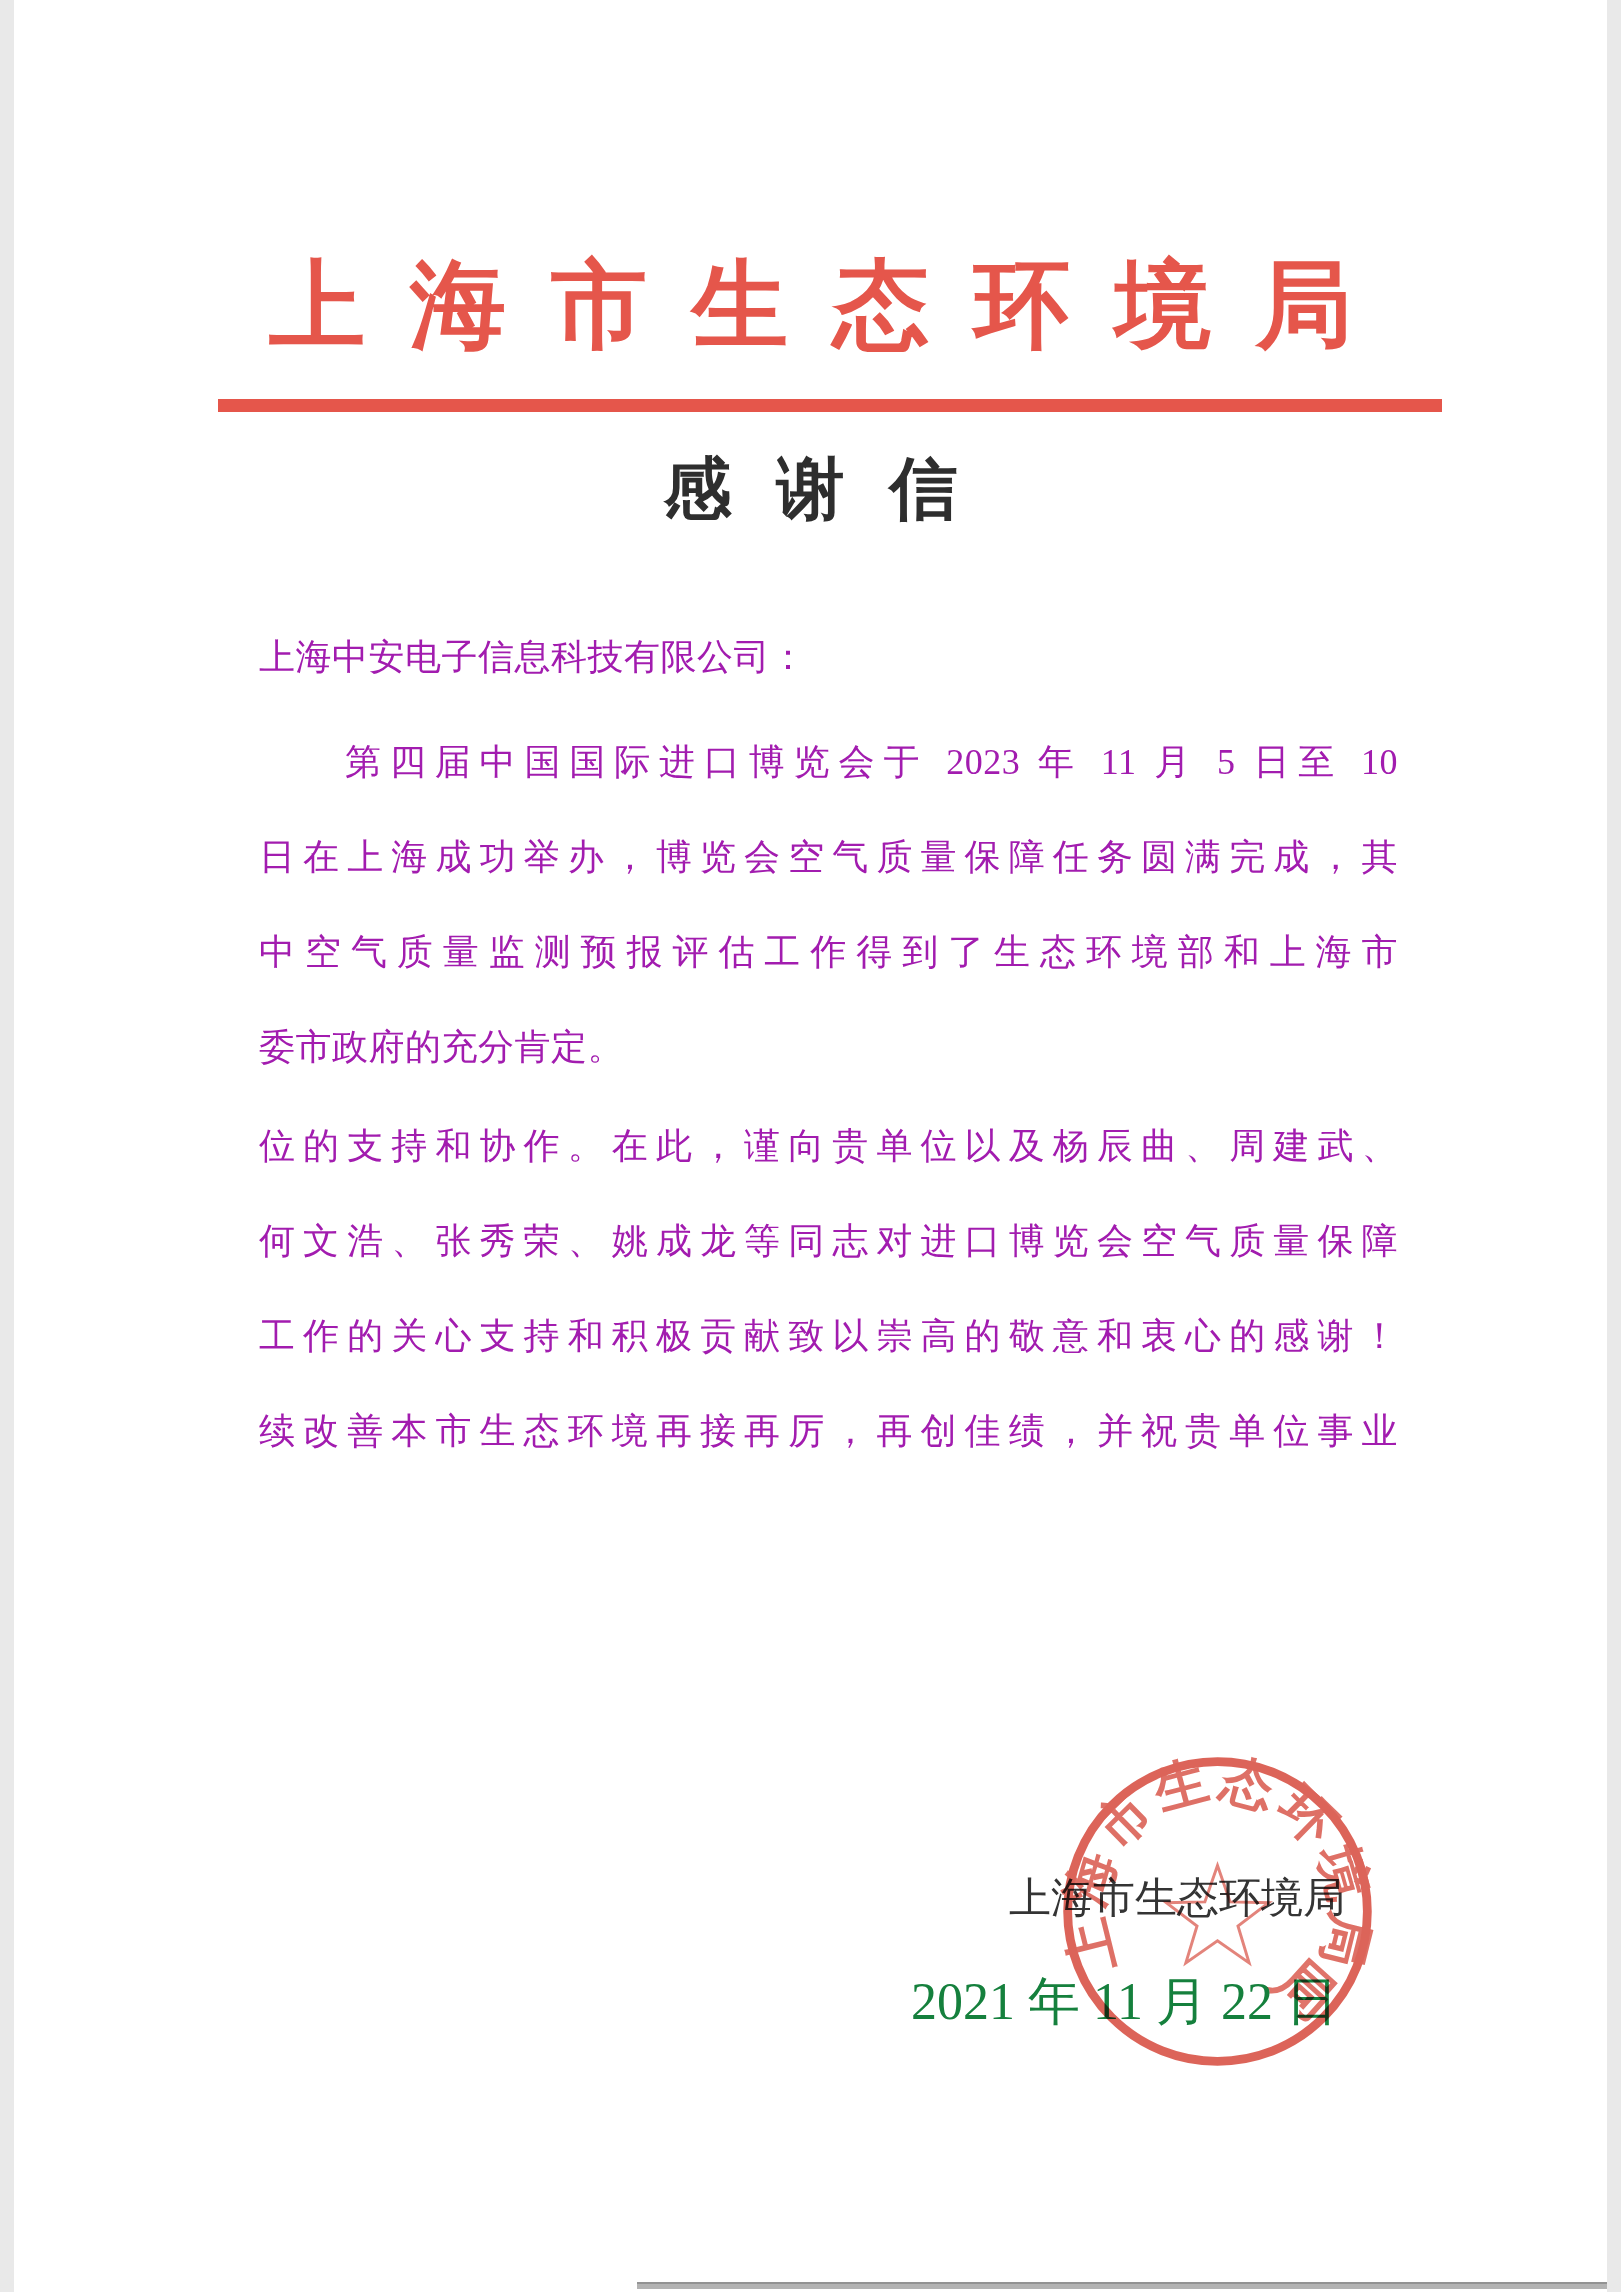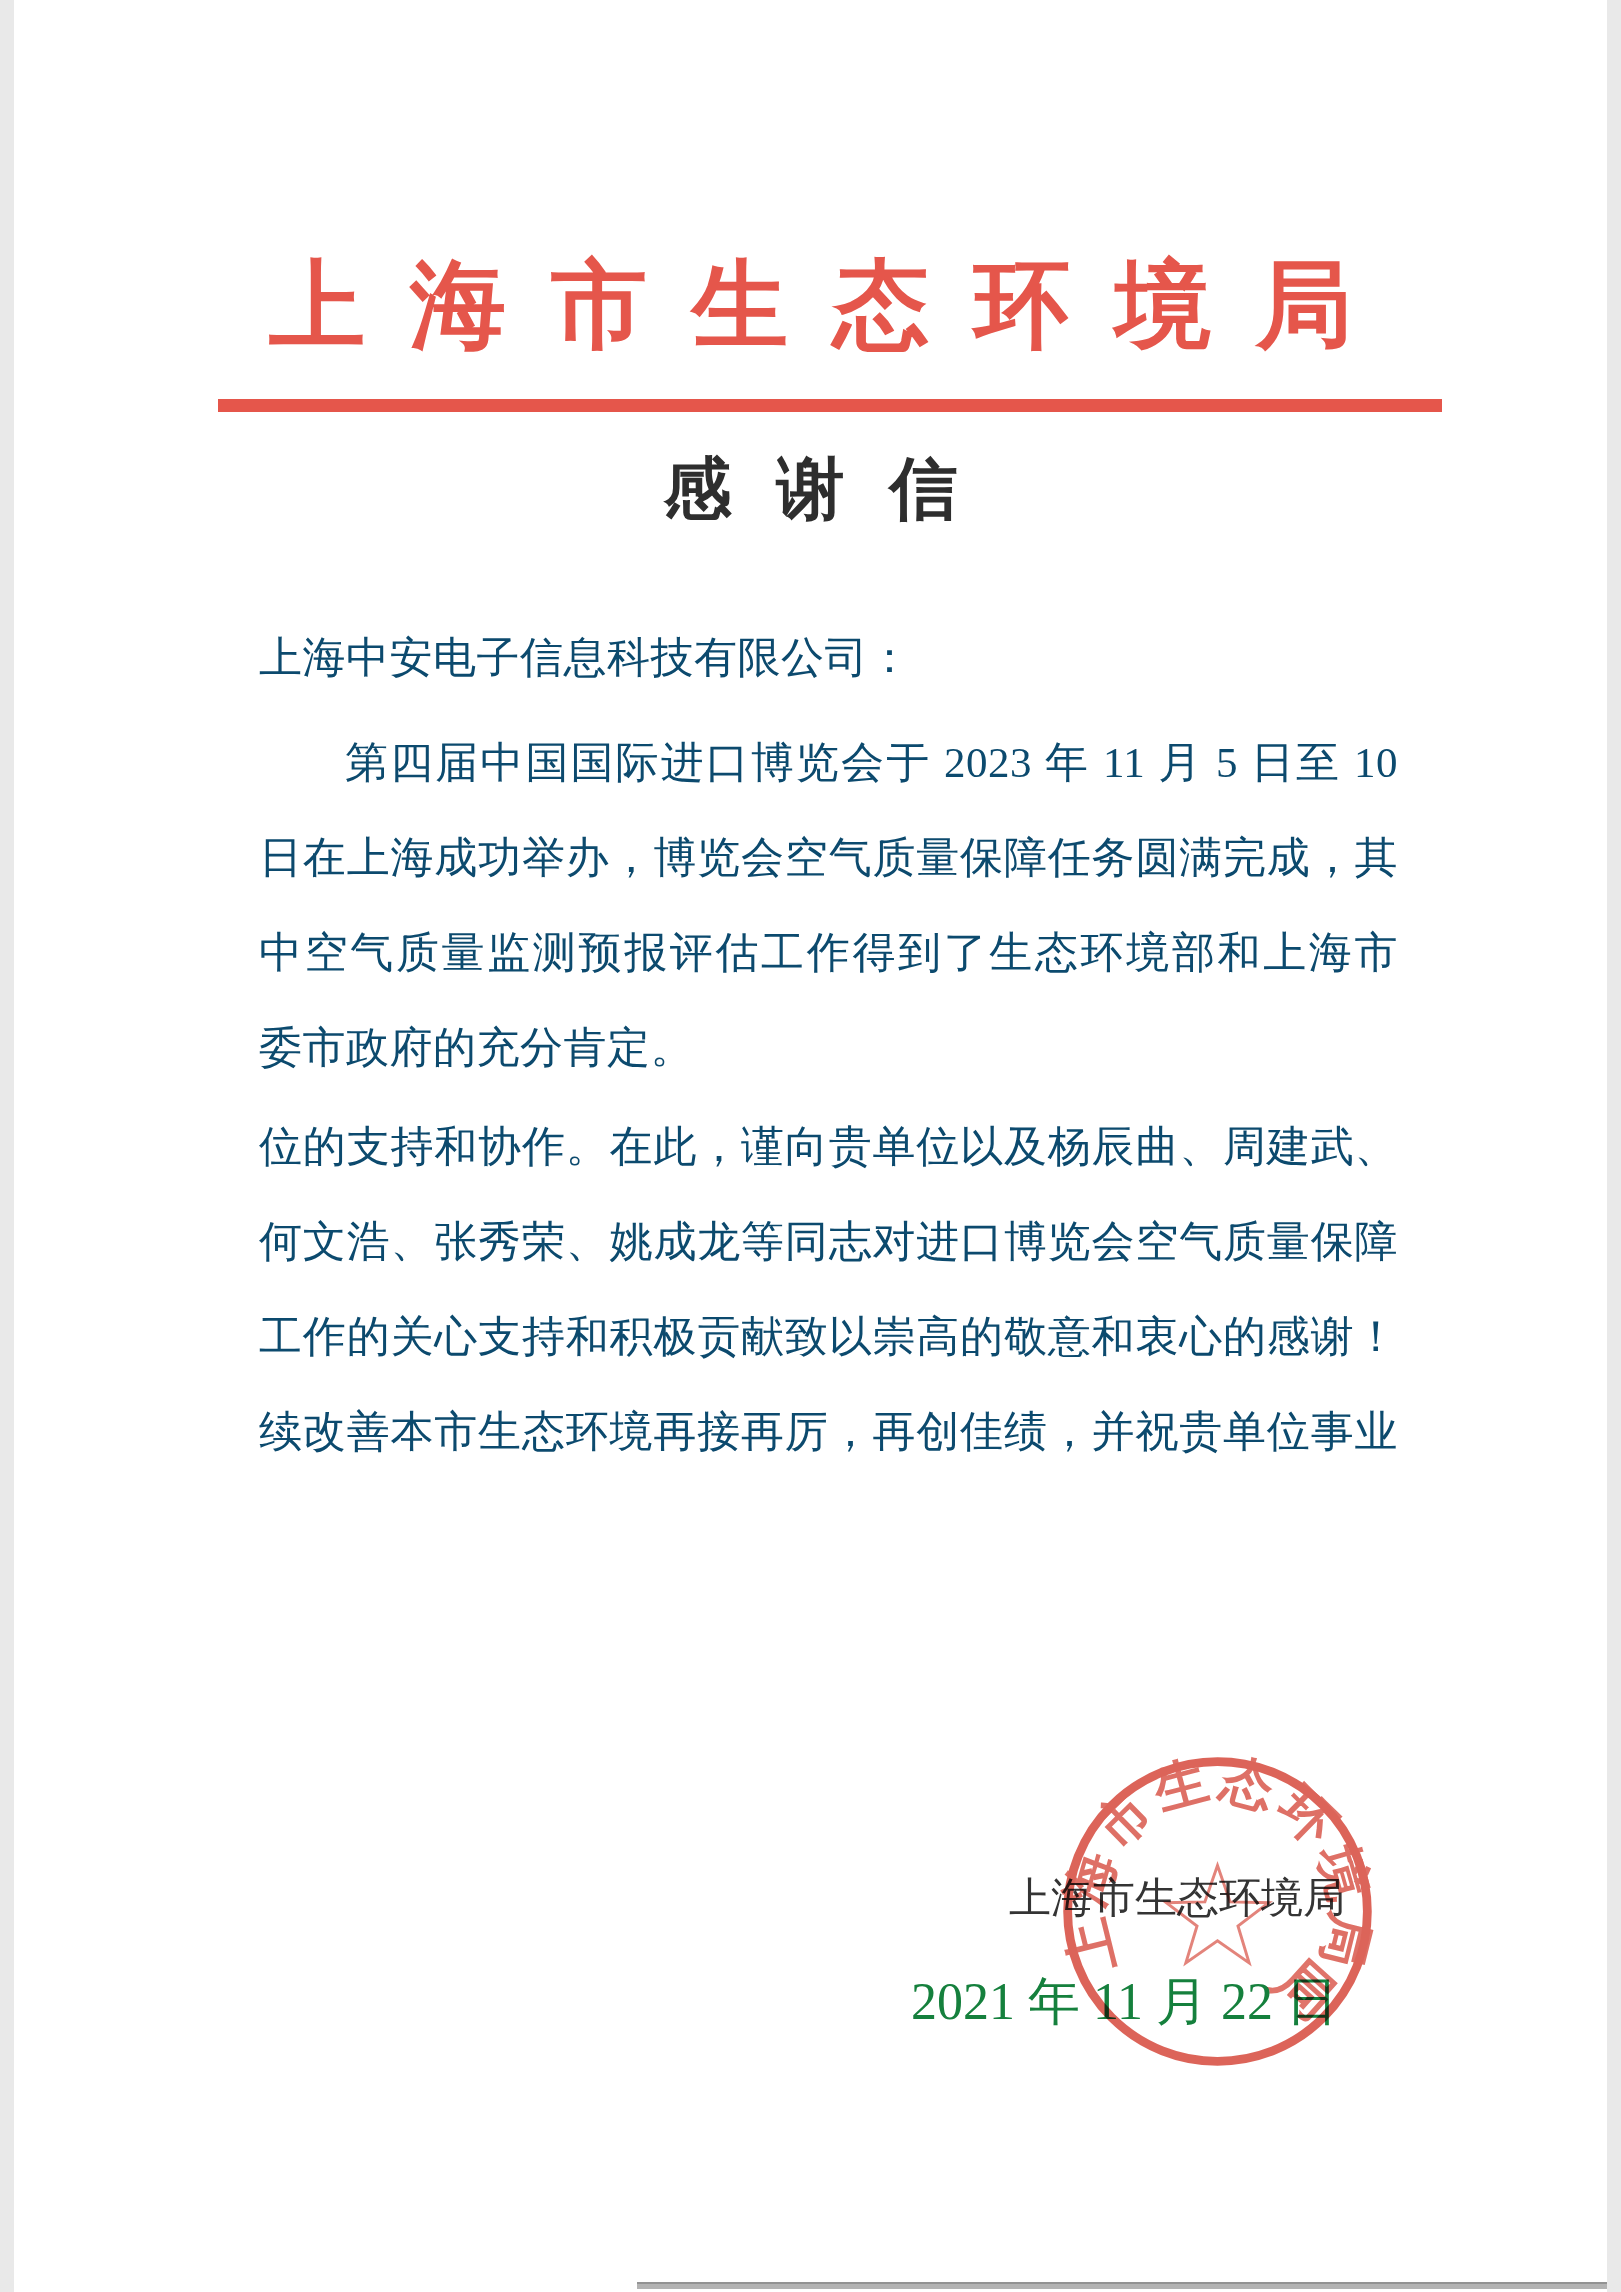--- a/index.html
+++ b/index.html
@@ -40,23 +40,23 @@
     text-indent:45px;
     color:#2e2e2e;
     line-height:1.2;
     white-space:nowrap;
   }
   
   .body-block{
     position:absolute;
     left:245px;top:610px;
     width:1139px;
-    font-size:43px;
+    font-size:36px;
     line-height:95px;
-    color:#0c4a6e;
+    color:#a21caf;
     letter-spacing:0.5px;
   }
   .body-line{white-space:nowrap;}
   .jline{
     white-space:normal;
     text-align:justify;
     text-align-last:justify;
   }
   .indent{text-indent:86px;}
   .para1{margin-top:9.8px;}

